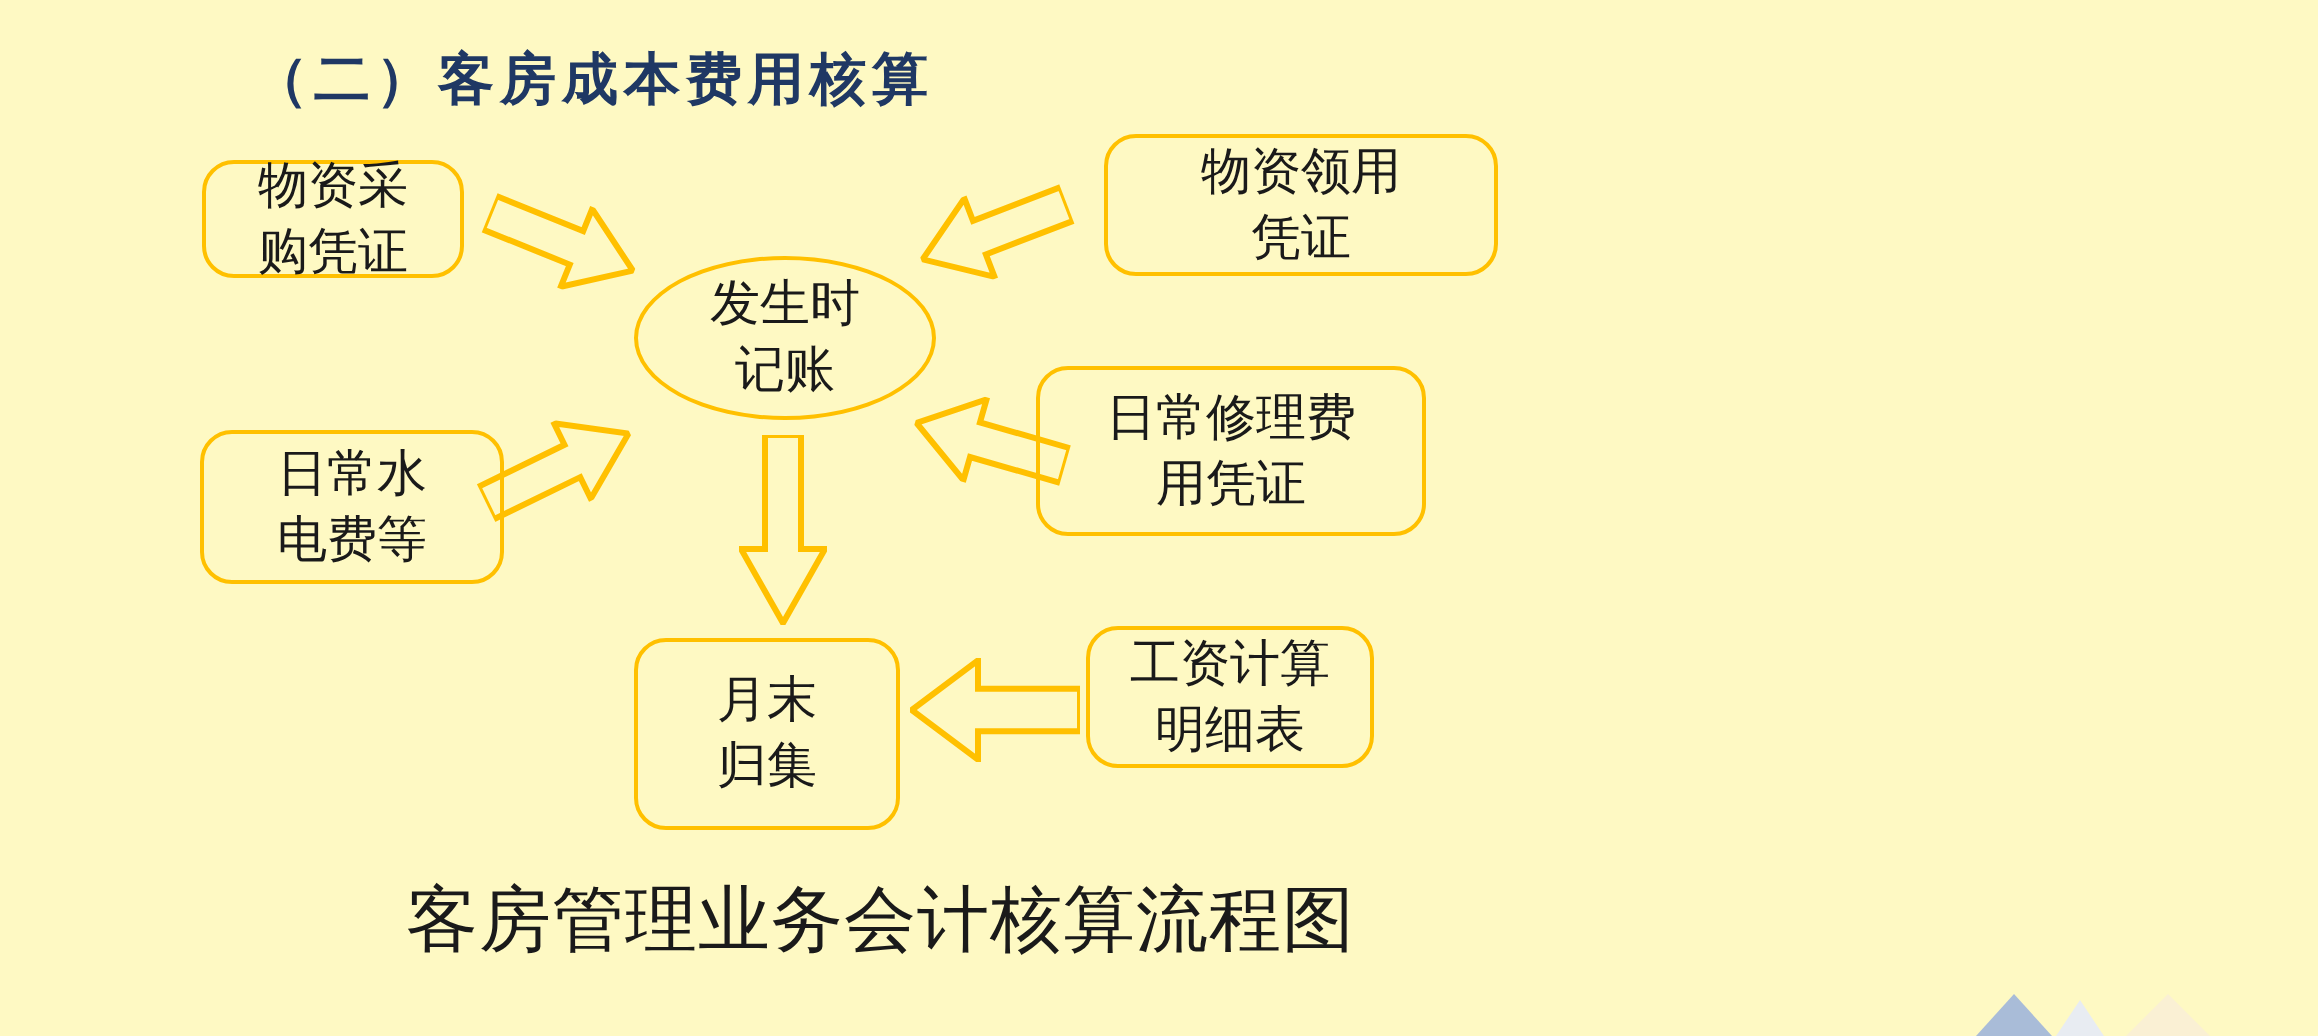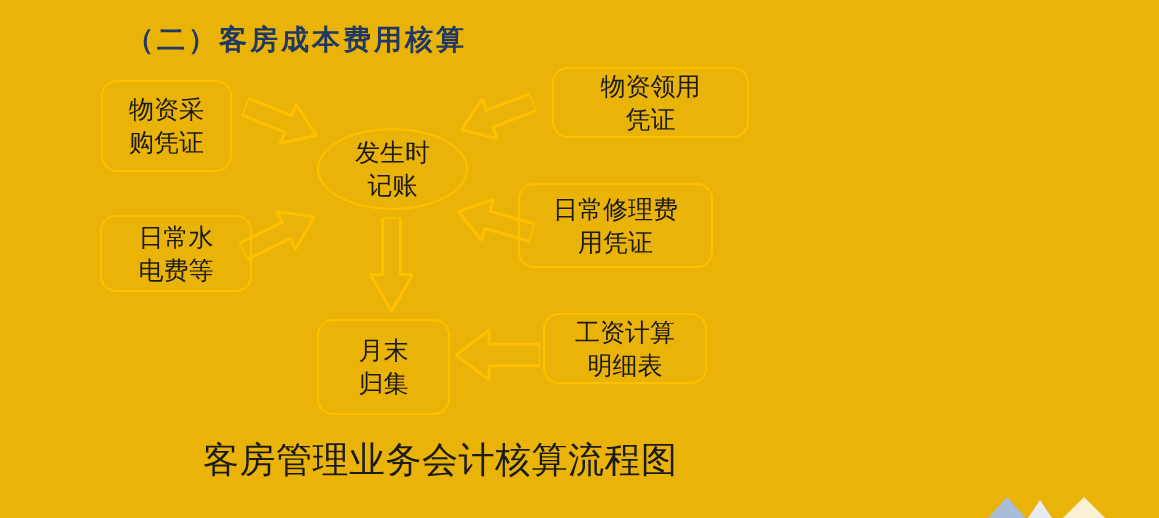--- a/index.html
+++ b/index.html
@@ -3,21 +3,21 @@
 <meta charset="utf-8">
 <style>
   html, body { margin: 0; padding: 0; }
   body {
     width: 1159px; height: 518px;
     font-family: "Liberation Sans", "DejaVu Sans", sans-serif;
   }
   .canvas {
     position: relative;
     width: 1159px; height: 518px;
-    background: #eab308;
+    background: #fef9c3;
     overflow: hidden;
   }
   .slide-title {
     position: absolute;
     left: 126px; top: 21px;
     font-size: 28px;
     font-weight: bold;
     letter-spacing: 3px;
     color: #1F3864;
     white-space: nowrap;
@@ -34,27 +34,27 @@
     font-size: 25px;
     line-height: 33px;
     color: #1A1A1A;
     background: transparent;
     box-sizing: border-box;
   }
   .node.ellipse { border-radius: 50%; }
   .node span { display: block; white-space: nowrap; }
 
   
-  #n-purchase   { left: 101px; top:  80px; width: 131px; height: 92px; }
+  #n-purchase   { left: 101px; top:  80px; width: 131px; height: 59px; }
   #n-requisition{ left: 552px; top:  67px; width: 197px; height: 71px; }
   #n-utilities  { left: 100px; top: 215px; width: 152px; height: 77px; }
   #n-repair     { left: 518px; top: 183px; width: 195px; height: 85px; }
   #n-record     { left: 317px; top: 128px; width: 151px; height: 82px; }
   #n-monthend   { left: 317px; top: 319px; width: 133px; height: 96px; }
-  #n-salary     { left: 543px; top: 313px; width: 164px; height: 71px; }
+  #n-salary     { left: 543px; top: 313px; width: 144px; height: 71px; }
 
   .arrow { position: absolute; }
   .arrow svg { display: block; width: 100%; height: 100%; }
   .arrow polygon {
     fill: none;
     stroke: #FFC000;
     stroke-width: 3;
     stroke-linejoin: miter;
     vector-effect: non-scaling-stroke;
   }

